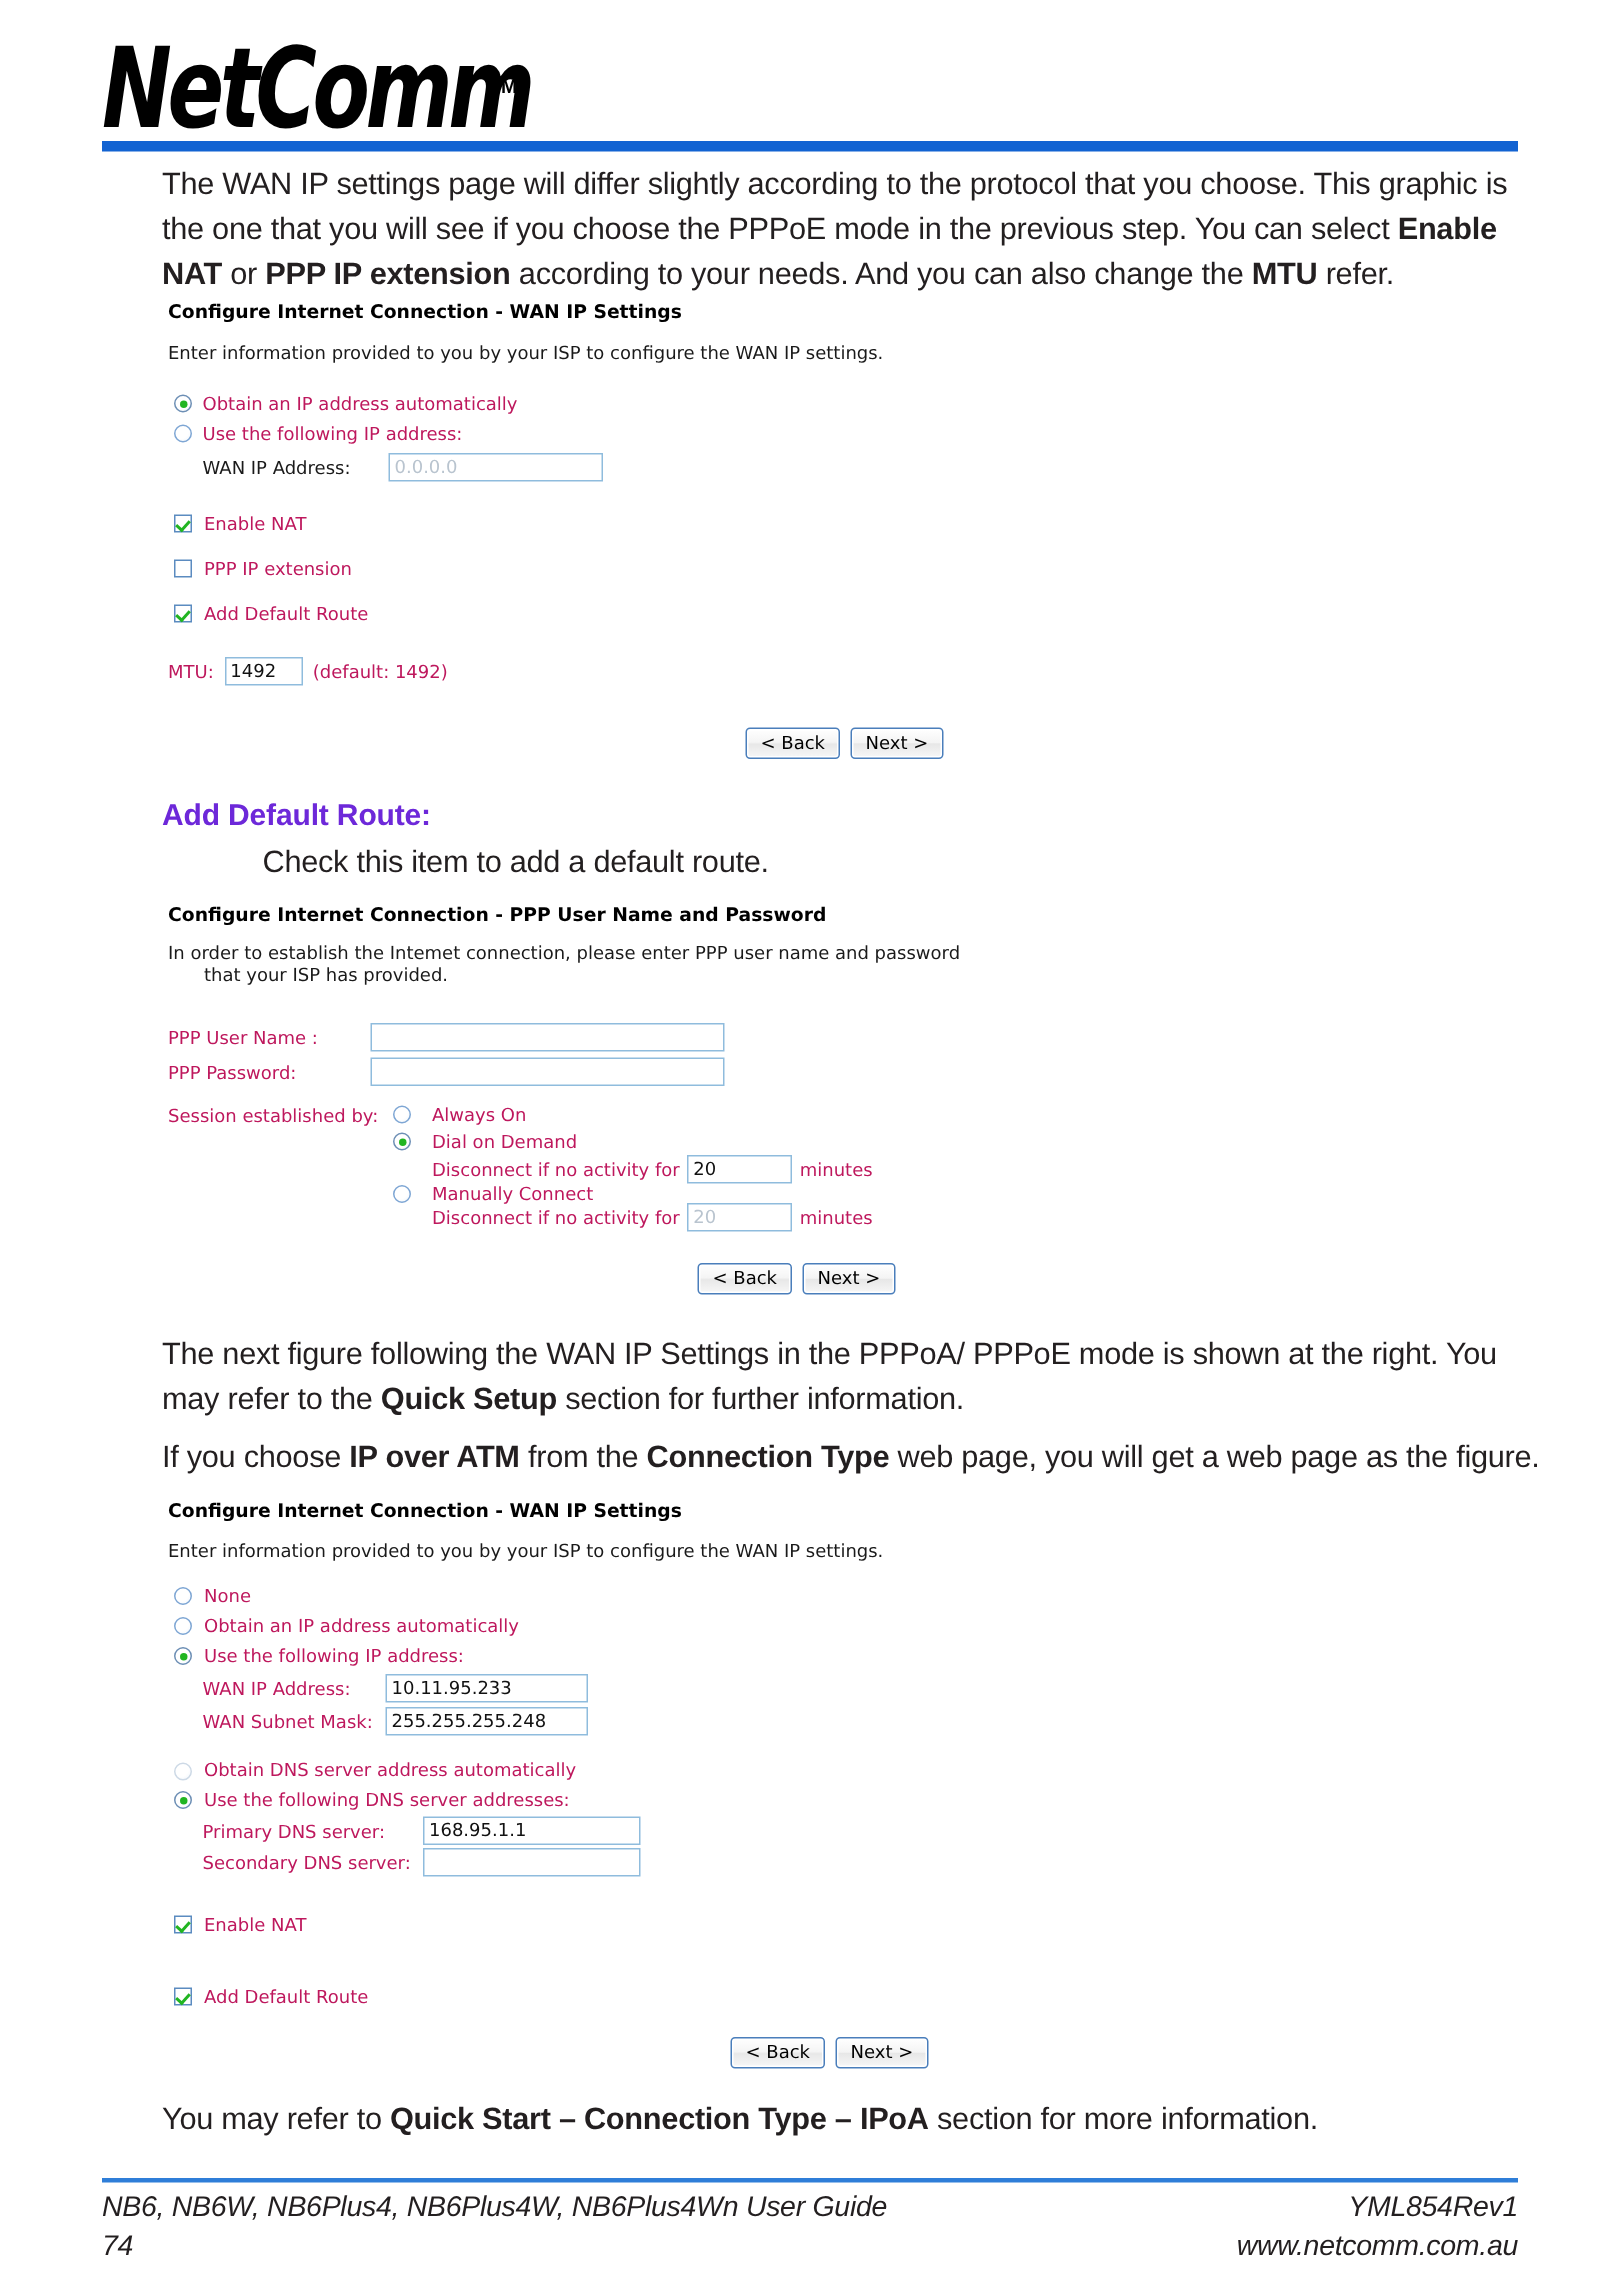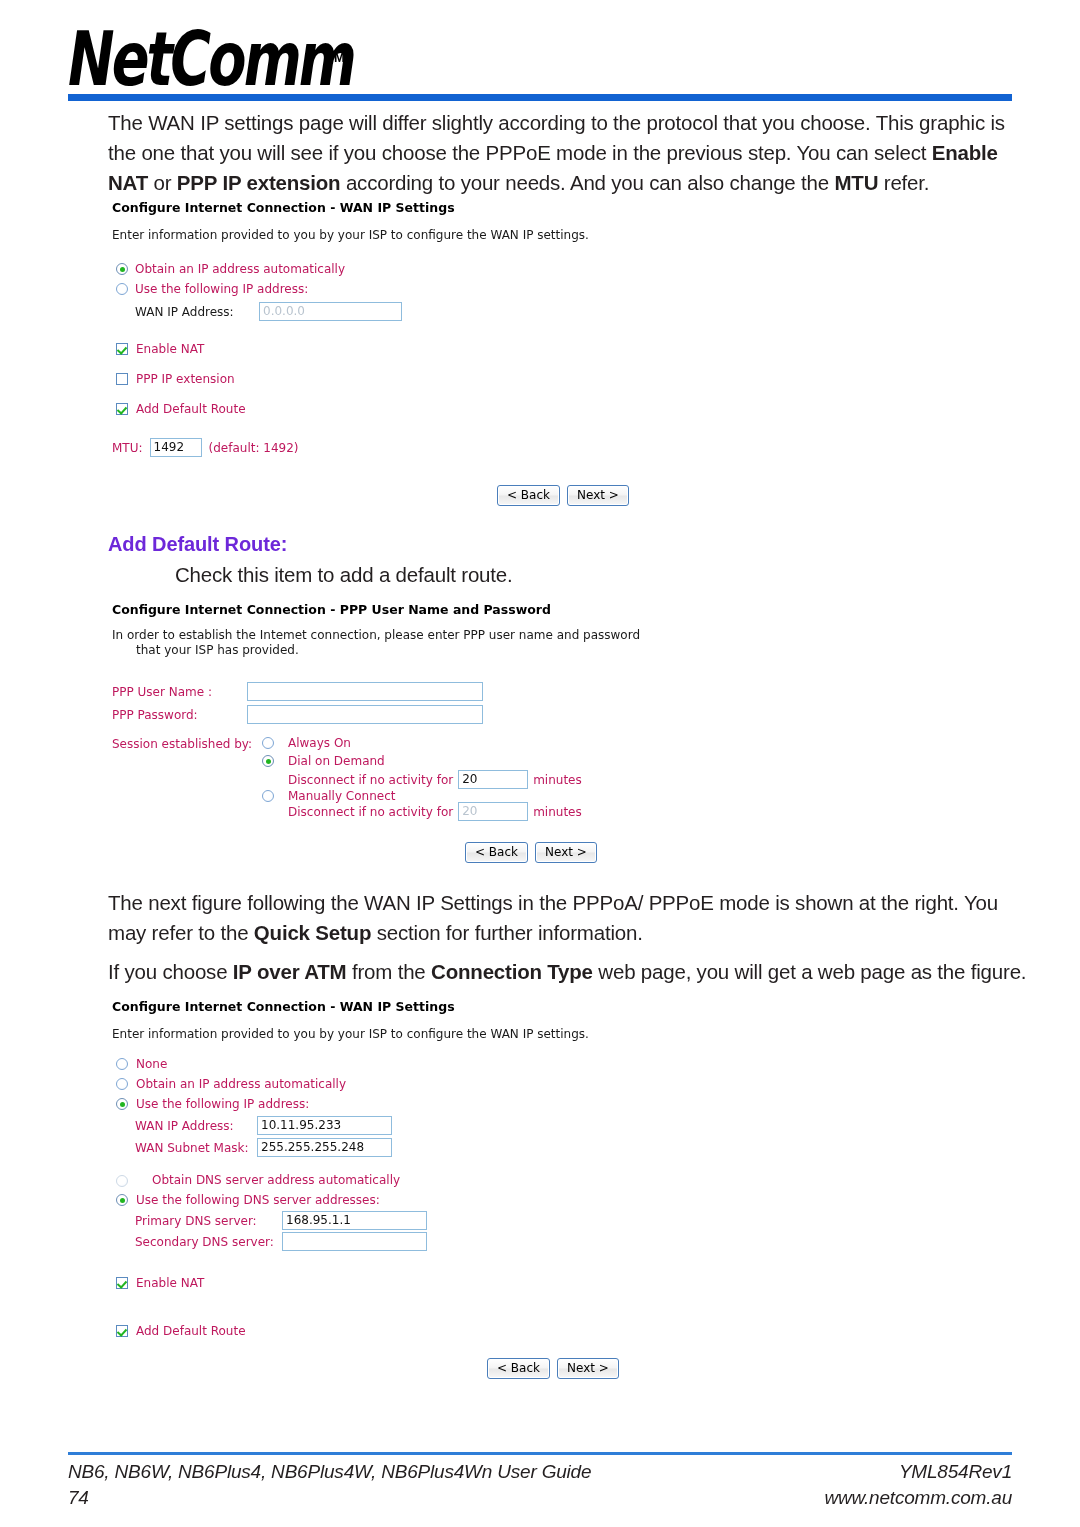--- a/index.html
+++ b/index.html
@@ -291,21 +291,21 @@
     <div class="row" style="position:absolute; left:23px; top:117px;">
       <span class="lbl" style="width:122px;">WAN IP Address:</span>
       <span class="inp" style="width:135px;">10.11.95.233</span>
     </div>
 
     <div class="row" style="position:absolute; left:23px; top:139px;">
       <span class="lbl" style="width:122px;">WAN Subnet Mask:</span>
       <span class="inp" style="width:135px;">255.255.255.248</span>
     </div>
 
-    <div class="row" style="position:absolute; left:4px; top:174px; gap:24px;align-items:flex-end;">
+    <div class="row" style="position:absolute; left:4px; top:174px; gap:8px;align-items:flex-end;">
       <span class="radio dim"></span>
       <span class="lbl">Obtain DNS server address automatically</span>
     </div>
 
     <div class="row" style="position:absolute; left:4px; top:194px; gap:8px;">
       <span class="radio on"></span>
       <span class="lbl">Use the following DNS server addresses:</span>
     </div>
 
     <div class="row" style="position:absolute; left:23px; top:212px;">
@@ -327,20 +327,23 @@
       <span class="chk on"></span>
       <span class="lbl">Add Default Route</span>
     </div>
 
     <div class="btn-row" style="left:375px; top:359px;">
       <span class="btn">&lt; Back</span>
       <span class="btn">Next &gt;</span>
     </div>
   </div>
 
+  <div class="para" style="left:108px; top:1398px; width:902px;">
+    <span>You may refer to </span><b>Quick Start – Connection Type – IPoA</b><span> section for more information.</span>
+  </div>
 
   <div class="footer-rule"></div>
   <div class="foot" style="left:68px; top:1461px;">NB6, NB6W, NB6Plus4, NB6Plus4W, NB6Plus4Wn User Guide</div>
   <div class="foot" style="left:68px; top:1487px;">74</div>
   <div class="foot" style="right:68px; top:1461px;text-align:center;">YML854Rev1</div>
   <div class="foot" style="right:68px; top:1487px;">www.netcomm.com.au</div>
 
 </div>
 
 </body></html>

